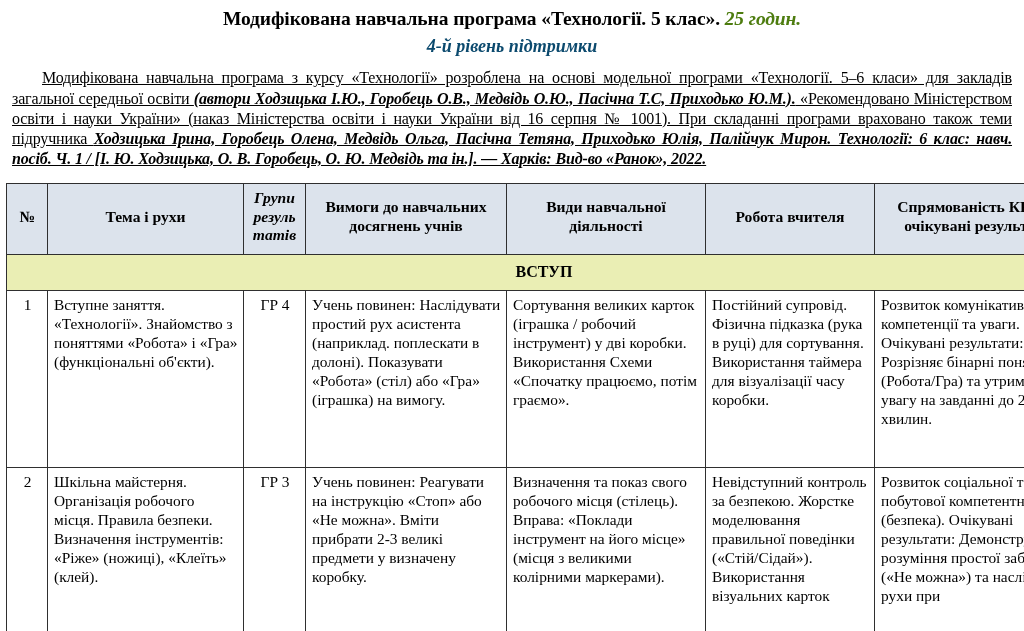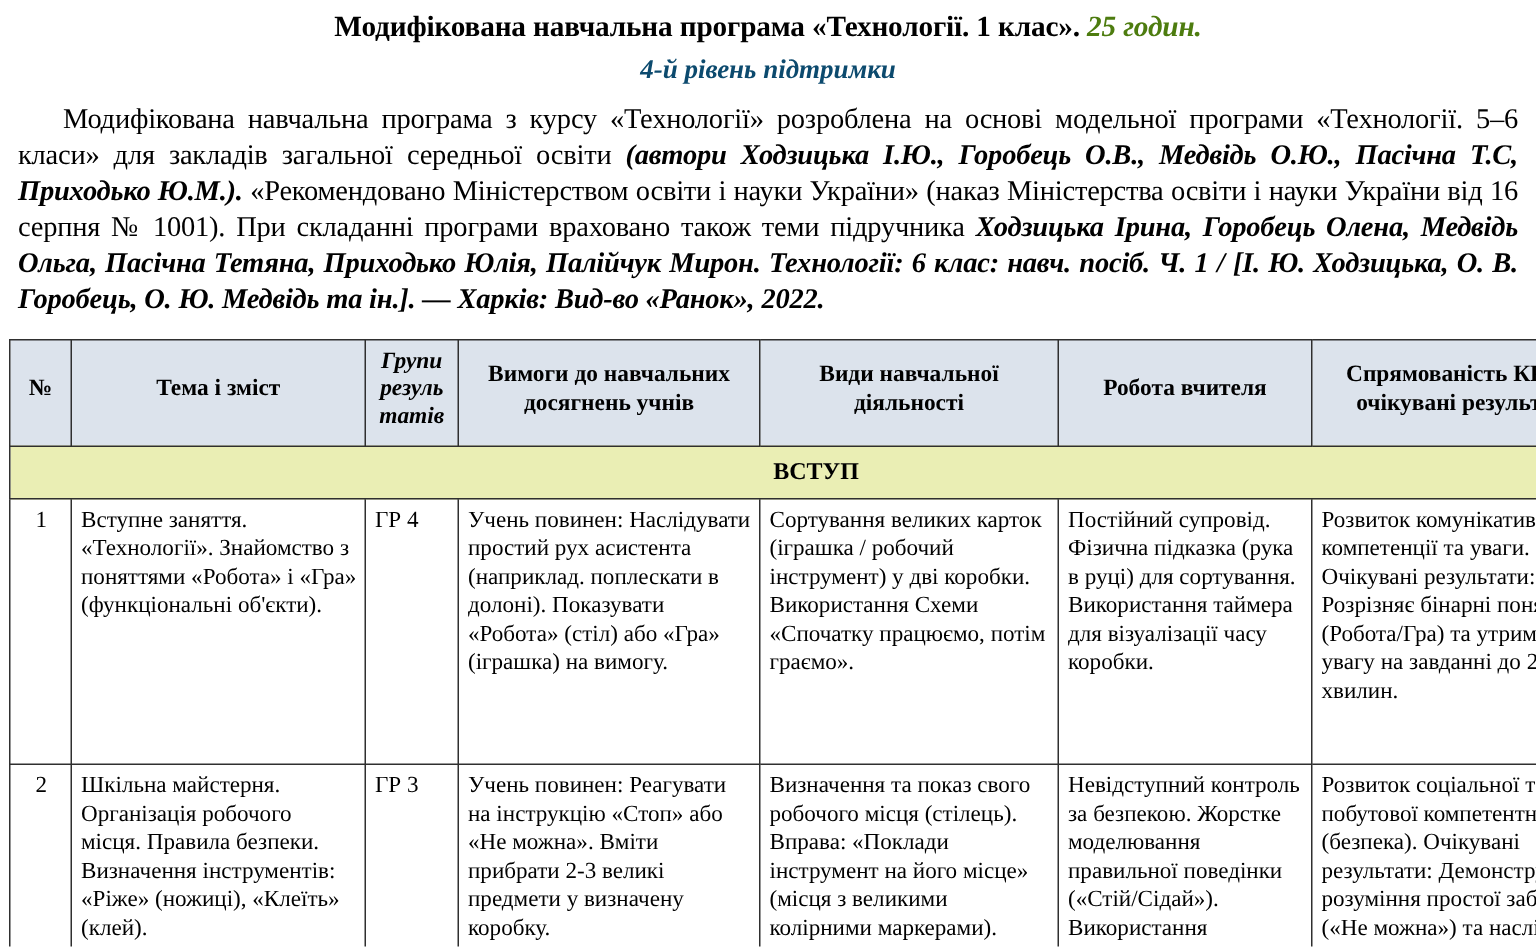--- a/index.html
+++ b/index.html
@@ -46,25 +46,26 @@
     font-size: 18px;
     font-weight: bold;
     font-style: italic;
     color: #0c4a6e;
     line-height: 1.25;
   }
 
   
   .intro {
     margin: 11px 12px 0 12px;
-    font-size: 19px;
+    font-size: 16px;
     line-height: 1.255;
     text-align: justify;
     text-indent: 30px;
     letter-spacing: -0.15px;
+    text-decoration: underline;
   }
   .intro .bi {
     font-weight: bold;
     font-style: italic;
   }
 
   
   .tbl-wrap {
     margin: 14px 6px 0 6px;
   }
@@ -109,50 +110,50 @@
 
   td.c-num {
     text-align: center;
     vertical-align: top;
     padding-top: 5px;
   }
   td.c-theme {
     font-weight: normal;
   }
   td.c-groups {
-    text-align: left;
+    text-align: center;
     vertical-align: top;
     padding-top: 5px;
   }
   td.c-req, td.c-act, td.c-teacher, td.c-krr {
     font-weight: normal;
   }
 
   tr.data-row td { height: 168px; }
 </style>
 </head>
 <body>
 
 <div class="page">
 
   <div class="title-block">
-    <h1 class="doc-title"><span>Модифікована навчальна програма «Технології. 1 клас».</span>
+    <h1 class="doc-title"><span>Модифікована навчальна програма «Технології. 5 клас».</span>
       <span class="hours">25 годин.</span>
     </h1>
     <div class="doc-subtitle">4-й рівень підтримки</div>
   </div>
 
   <p class="intro"><span>Модифікована навчальна програма з курсу «Технології» розроблена на основі модельної програми «Технології. 5–6 класи» для закладів загальної середньої освіти </span><span class="bi">(автори Ходзицька І.Ю., Горобець О.В., Медвідь О.Ю., Пасічна Т.С, Приходько Ю.М.).</span><span> «Рекомендовано Міністерством освіти і науки України» (наказ Міністерства освіти і науки України від 16 серпня № 1001). При складанні програми враховано також теми підручника </span><span class="bi">Ходзицька Ірина, Горобець Олена, Медвідь Ольга, Пасічна Тетяна, Приходько Юлія, Палійчук Мирон. Технології: 6 клас: навч. посіб. Ч. 1 / [І. Ю. Ходзицька, О. В. Горобець, О. Ю. Медвідь та ін.]. — Харків: Вид-во «Ранок», 2022.</span></p>
 
   <div class="tbl-wrap">
     <table class="program">
       <thead>
         <tr>
           <th class="h-num">№</th>
-          <th class="h-theme">Тема і зміст</th>
+          <th class="h-theme">Тема і рухи</th>
           <th class="h-groups">Групи резуль татів</th>
           <th class="h-req">Вимоги до навчальних досягнень учнів</th>
           <th class="h-act">Види навчальної діяльності</th>
           <th class="h-teacher">Робота вчителя</th>
           <th class="h-krr">Спрямованість КРР та очікувані результати</th>
         </tr>
       </thead>
       <tbody>
         <tr class="section-row">
           <td colspan="7">ВСТУП</td>

